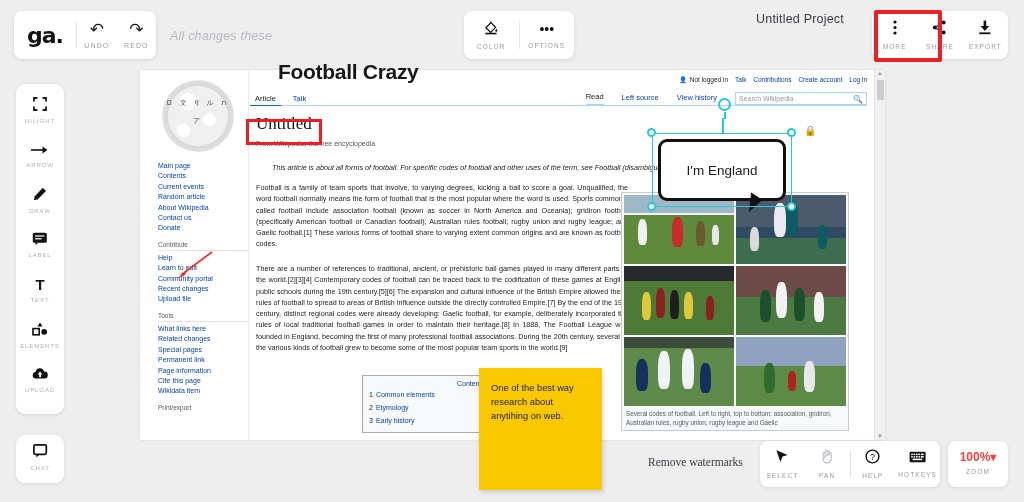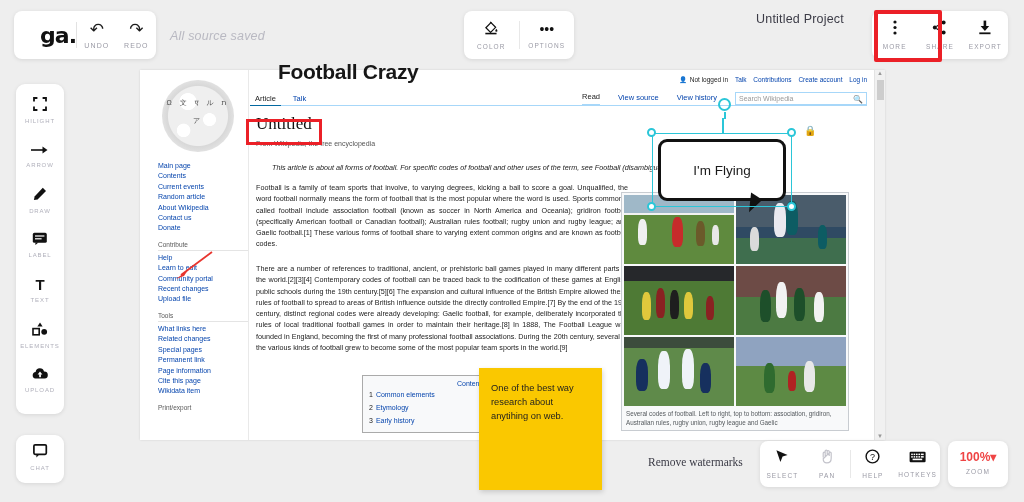--- a/index.html
+++ b/index.html
@@ -13,21 +13,21 @@
   
   #topbar { position:absolute; left:0; top:0; width:1024px; height:70px; }
 
   .card { background:#ffffff; border-radius:8px; box-shadow:0 1px 4px rgba(0,0,0,.10); }
 
   #logo-card {
     position:absolute; left:14px; top:11px; width:142px; height:48px;
     display:flex; align-items:center;
   }
   #ga-logo {
-    width:62px; text-align:right; font-weight:bold; font-size:22px;
+    width:62px; text-align:center; font-weight:bold; font-size:22px;
     color:#111; letter-spacing:-1px; font-family:"DejaVu Sans", sans-serif;
   }
   #logo-div { width:1px; height:26px; background:#e2e2e2; }
   .ur-group { display:flex; flex:1; justify-content:space-around; }
   .ur-btn { text-align:center; cursor:pointer; }
   .ur-glyph { font-size:17px; line-height:17px; color:#1b1b1b; }
   .ur-label { font-size:7px; letter-spacing:1.1px; color:#9a9aa5; margin-top:4px; }
 
   #saved-text {
     position:absolute; left:170px; top:29px; font-size:12.5px;
@@ -276,21 +276,21 @@
         <div class="ur-glyph">↶</div>
         <div class="ur-label">UNDO</div>
       </div>
       <div class="ur-btn">
         <div class="ur-glyph">↷</div>
         <div class="ur-label">REDO</div>
       </div>
     </div>
   </div>
 
-  <div id="saved-text">All source saved</div>
+  <div id="saved-text">All changes these</div>
 
   <div id="center-card" class="card">
     <div class="tool">
       <div class="tool-glyph">
         <svg width="15" height="14" viewBox="0 0 16 15">
           <path d="M2 7.2 L7.4 1.8 L12.4 6.8 L7 12.2 Z" fill="#fff" stroke="#111" stroke-width="1.3"></path>
           <path d="M6.6 1 L7.9 2.3" stroke="#111" stroke-width="1.3"></path>
           <path d="M13.2 8.2 c1.6 2 1.6 3.2 0 3.2 s-1.6-1.2 0-3.2z" fill="#111"></path>
           <rect x="1.4" y="12.6" width="12" height="1.7" fill="#111"></rect>
         </svg>
@@ -422,21 +422,21 @@
     <span>👤</span>
     <span class="plain">Not logged in</span>
     <a>Talk</a>
     <a>Contributions</a>
     <a>Create account</a>
     <a>Log in</a>
   </div>
 
   <div id="wiki-tabs-right">
     <div class="rt sel">Read</div>
-    <div class="rt">View source</div>
+    <div class="rt">Left source</div>
     <div class="rt">View history</div>
     <div id="wiki-search">
       <span>Search Wikipedia</span>
       <span class="mag">🔍</span>
     </div>
   </div>
 
   <div id="wiki-left">
     <div id="wiki-globe"></div>
     <div class="nav-list">
@@ -565,21 +565,21 @@
 </svg>
 
 <div id="title-highlight"></div>
 
 <div id="overlay-title">Football Crazy</div>
 
 <div id="search-cursor"></div>
 
 <div id="bubble-wrap">
   <div id="bubble">
-    <span>I'm Flying</span>
+    <span>I'm England</span>
   </div>
   <div id="bubble-tail"></div>
   <div id="sel-box"></div>
   <div id="sel-stem"></div>
   <div class="handle" style="left:-5px;top:-5px;"></div>
   <div class="handle" style="left:135px;top:-5px;"></div>
   <div class="handle" style="left:-5px;top:69px;"></div>
   <div class="handle" style="left:135px;top:69px;"></div>
 </div>
 

